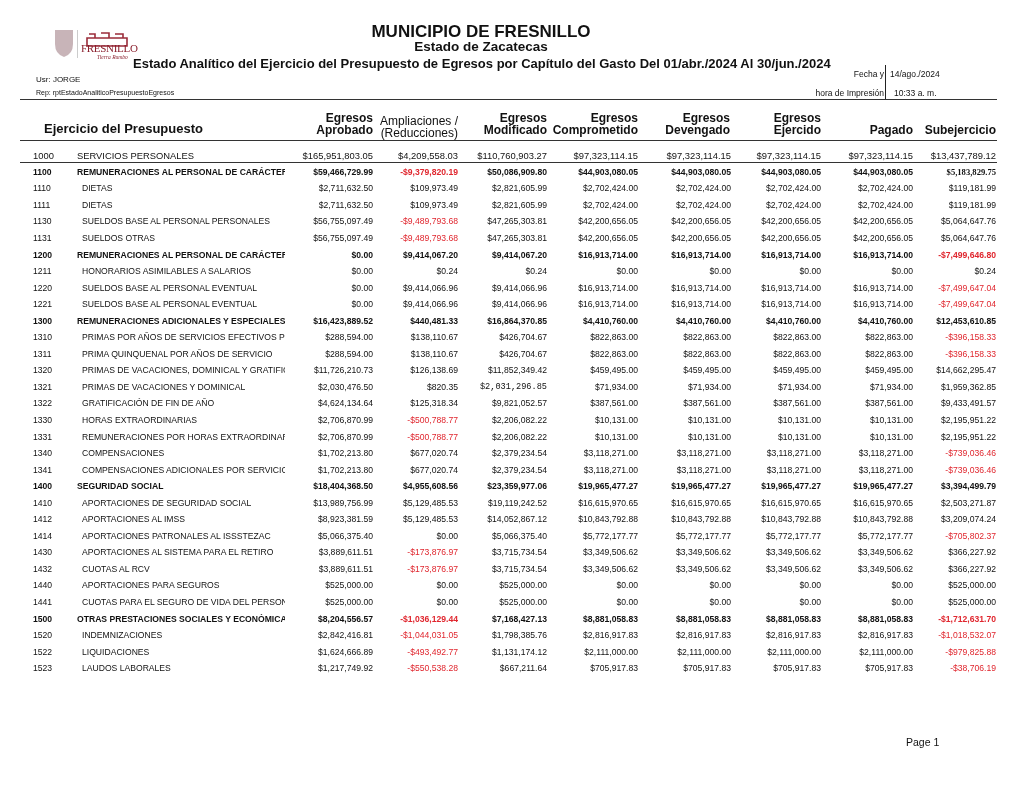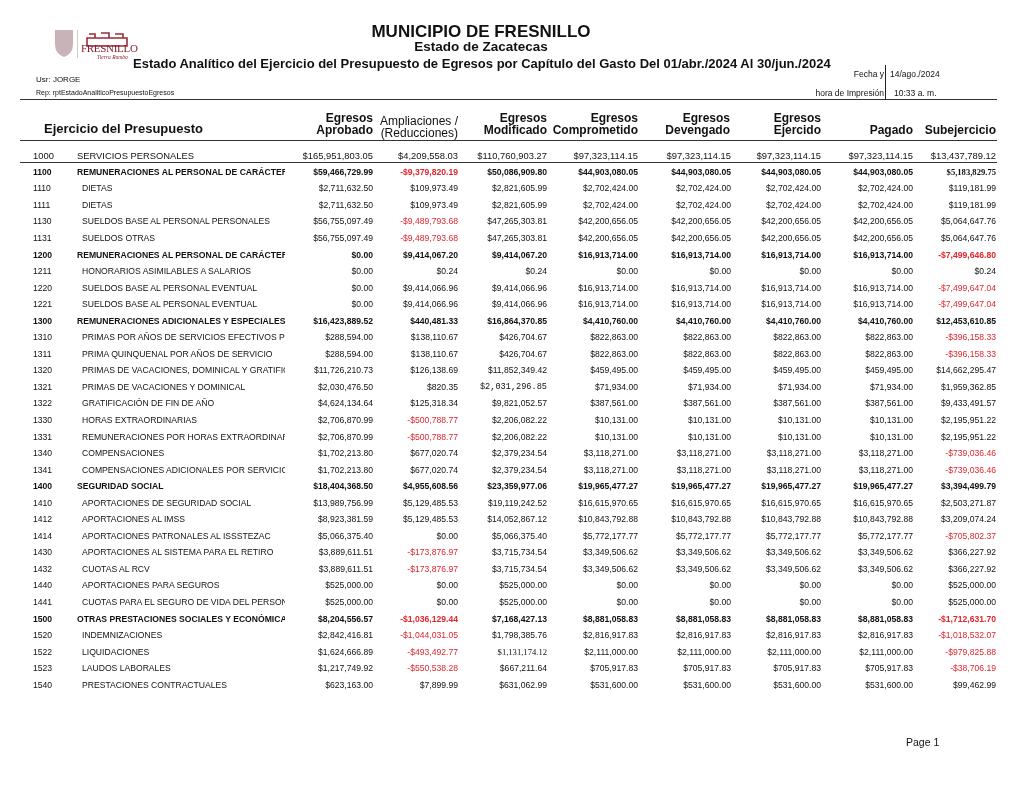--- a/index.html
+++ b/index.html
@@ -517,51 +517,37 @@
         <td class="num" style="width: 92px;">$2,816,917.83</td>
         <td class="num neg" style="width: 83px;">-$1,018,532.07</td>
       </tr>
       <tr class="detail">
         <td class="code">1522</td>
         <td class="desc">
           <span>LIQUIDACIONES</span>
         </td>
         <td class="num" style="width: 88px;">$1,624,666.89</td>
         <td class="num neg" style="width: 85px;">-$493,492.77</td>
-        <td class="num" style="width: 89px; font-family: Liberation Serif, serif;">$1,131,174.12</td>
+        <td class="num" style="width: 89px;">$1,131,174.12</td>
         <td class="num" style="width: 91px;">$2,111,000.00</td>
         <td class="num" style="width: 93px;">$2,111,000.00</td>
         <td class="num" style="width: 90px;">$2,111,000.00</td>
         <td class="num" style="width: 92px;">$2,111,000.00</td>
         <td class="num neg" style="width: 83px;">-$979,825.88</td>
       </tr>
       <tr class="detail">
         <td class="code">1523</td>
         <td class="desc">
           <span>LAUDOS LABORALES</span>
         </td>
         <td class="num" style="width: 88px;">$1,217,749.92</td>
         <td class="num neg" style="width: 85px;">-$550,538.28</td>
         <td class="num" style="width: 89px;">$667,211.64</td>
         <td class="num" style="width: 91px;">$705,917.83</td>
         <td class="num" style="width: 93px;">$705,917.83</td>
         <td class="num" style="width: 90px;">$705,917.83</td>
         <td class="num" style="width: 92px;">$705,917.83</td>
         <td class="num neg" style="width: 83px;">-$38,706.19</td>
       </tr>
-      <tr class="detail">
-        <td class="code">1540</td>
-        <td class="desc">
-          <span>PRESTACIONES CONTRACTUALES</span>
-        </td>
-        <td class="num" style="width: 88px;">$623,163.00</td>
-        <td class="num" style="width: 85px;">$7,899.99</td>
-        <td class="num" style="width: 89px;">$631,062.99</td>
-        <td class="num" style="width: 91px;">$531,600.00</td>
-        <td class="num" style="width: 93px;">$531,600.00</td>
-        <td class="num" style="width: 90px;">$531,600.00</td>
-        <td class="num" style="width: 92px;">$531,600.00</td>
-        <td class="num" style="width: 83px;">$99,462.99</td>
-      </tr>
     </tbody>
 </table>
 
 <div class="abs page">Page 1</div>
 
 </body></html>

